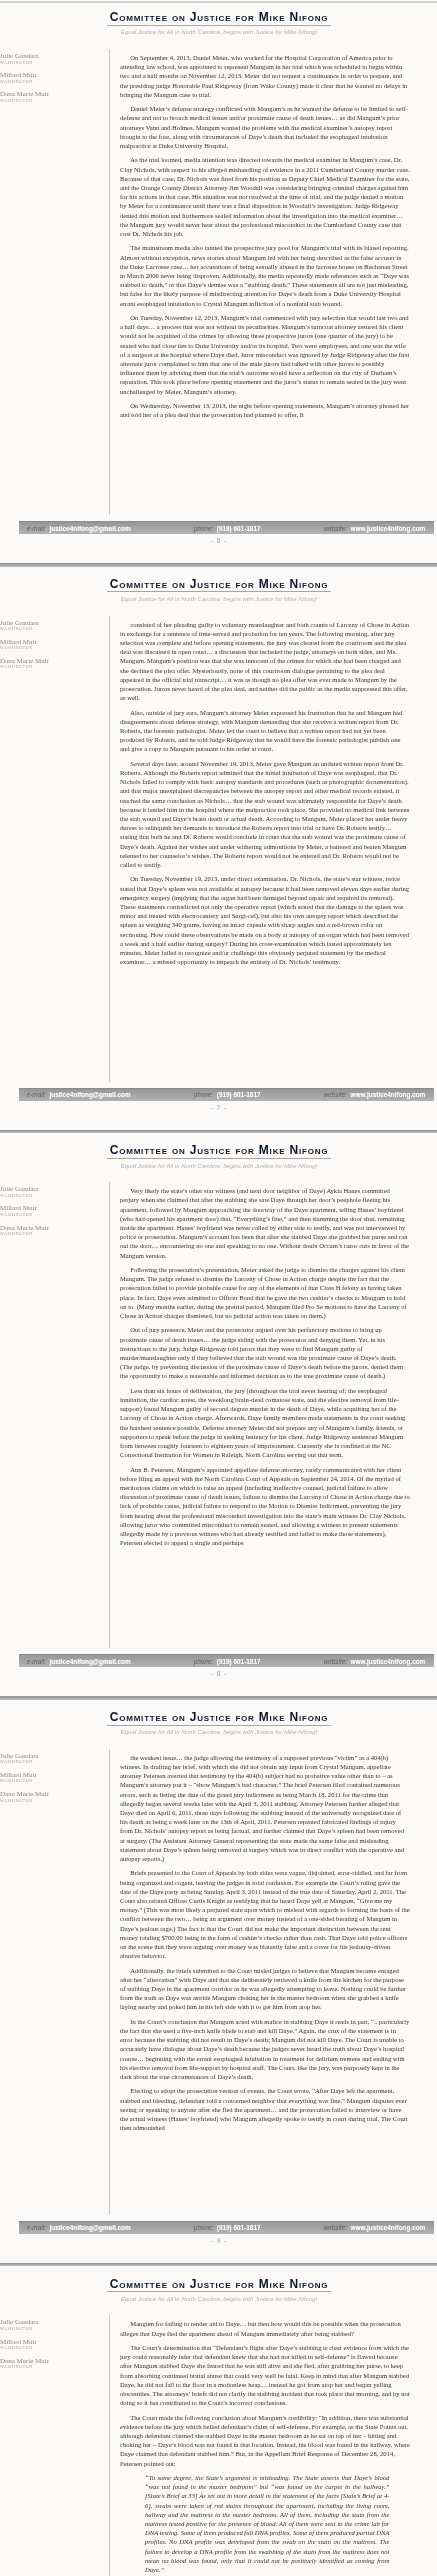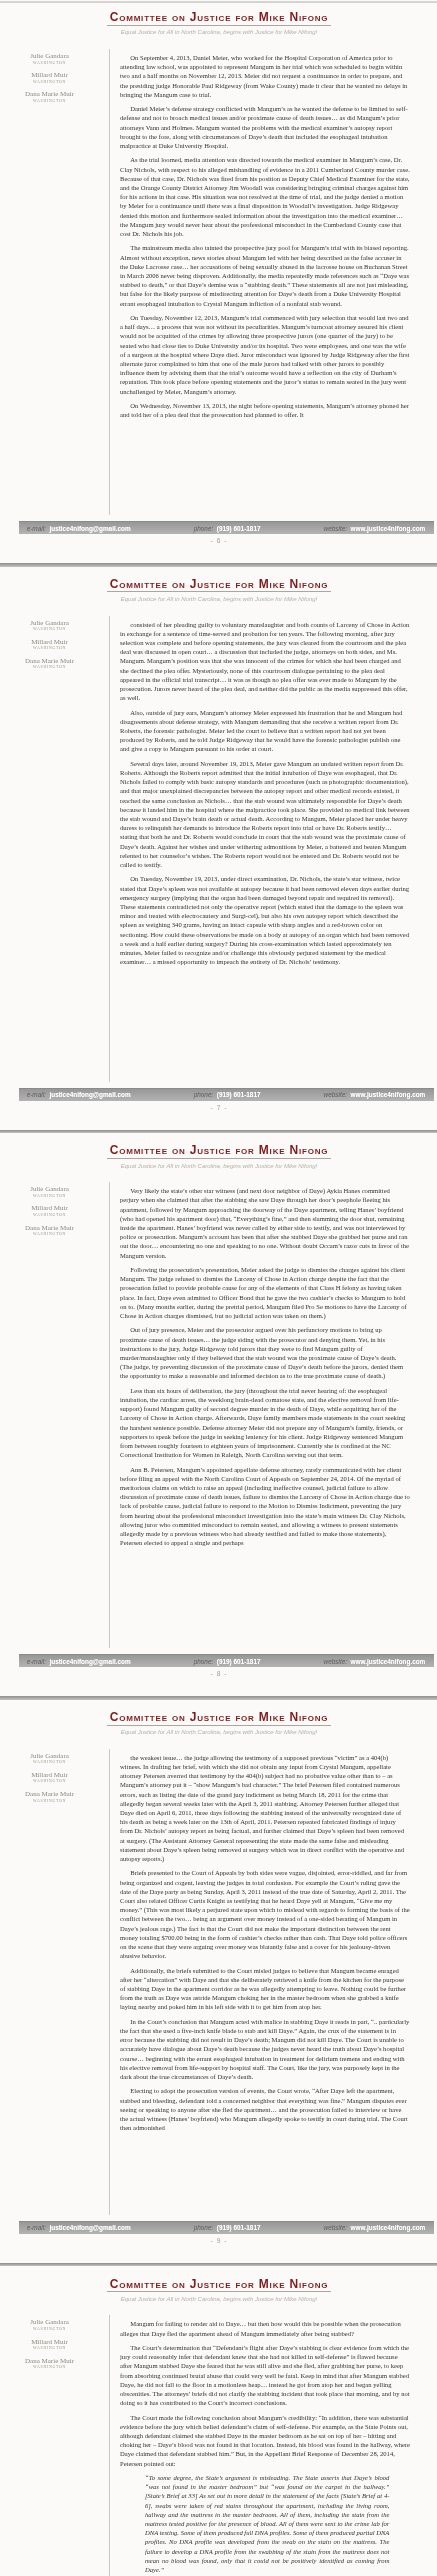--- a/index.html
+++ b/index.html
@@ -4,26 +4,26 @@
 <style>
   html,body{margin:0;padding:0;background:#e8e8e6;}
   #scan{width:438px;height:2834px;margin:0 auto;background:#fbfaf8;overflow:hidden;position:relative;}
   .page{position:relative;width:438px;height:563px;background:#fbfaf8;overflow:hidden;}
   .page-divider{height:3.6px;width:438px;background:linear-gradient(#8e8e8e,#c2c2c2);}
   .scan-top{display:none;position:absolute;top:1px;left:0;right:0;height:1.5px;background:#d3d3d0;}
   .page:first-child .scan-top{display:block;}
 
   .page-header{position:absolute;top:10.3px;left:0;right:0;text-align:center;}
   .title{display:inline-block;font-family:"Liberation Sans",sans-serif;font-variant:small-caps;
-         font-weight:bold;font-size:12px;letter-spacing:0.8px;color:#7f1d1d;
+         font-weight:bold;font-size:12px;letter-spacing:0.8px;color:#0f172a;
          border-bottom:1px solid #aba69f;padding:0 2.6px 0.5px;}
   .tagline{margin-top:3.6px;font-family:"Liberation Sans",sans-serif;font-style:italic;
            font-size:6px;color:#b5b0aa;}
 
-  .sidebar{position:absolute;top:52px;left:0;width:99px;text-align:center;
+  .sidebar{position:absolute;top:52px;left:0;width:99px;text-align:left;
            font-family:"Liberation Serif",serif;}
   .sb-name{font-size:7px;color:#8f8981;}
   .sb-loc{font-size:3.9px;letter-spacing:0.7px;color:#9d978f;margin:0.5px 0 6.7px;}
 
   .rule{position:absolute;left:109px;top:49px;height:466px;width:0.5px;background:#ccc8c2;}
 
   .letter-body{position:absolute;left:120px;top:53px;width:290px;max-height:465px;overflow:hidden;
         font-family:"Liberation Serif",serif;font-size:6.6px;line-height:9.2px;color:#35322e;}
   .para{margin:0 0 5.2px;text-indent:10.3px;}
   .para.quote{margin:1px 20.6px 5.2px 25px;font-style:italic;text-align:justify;text-indent:0;}

